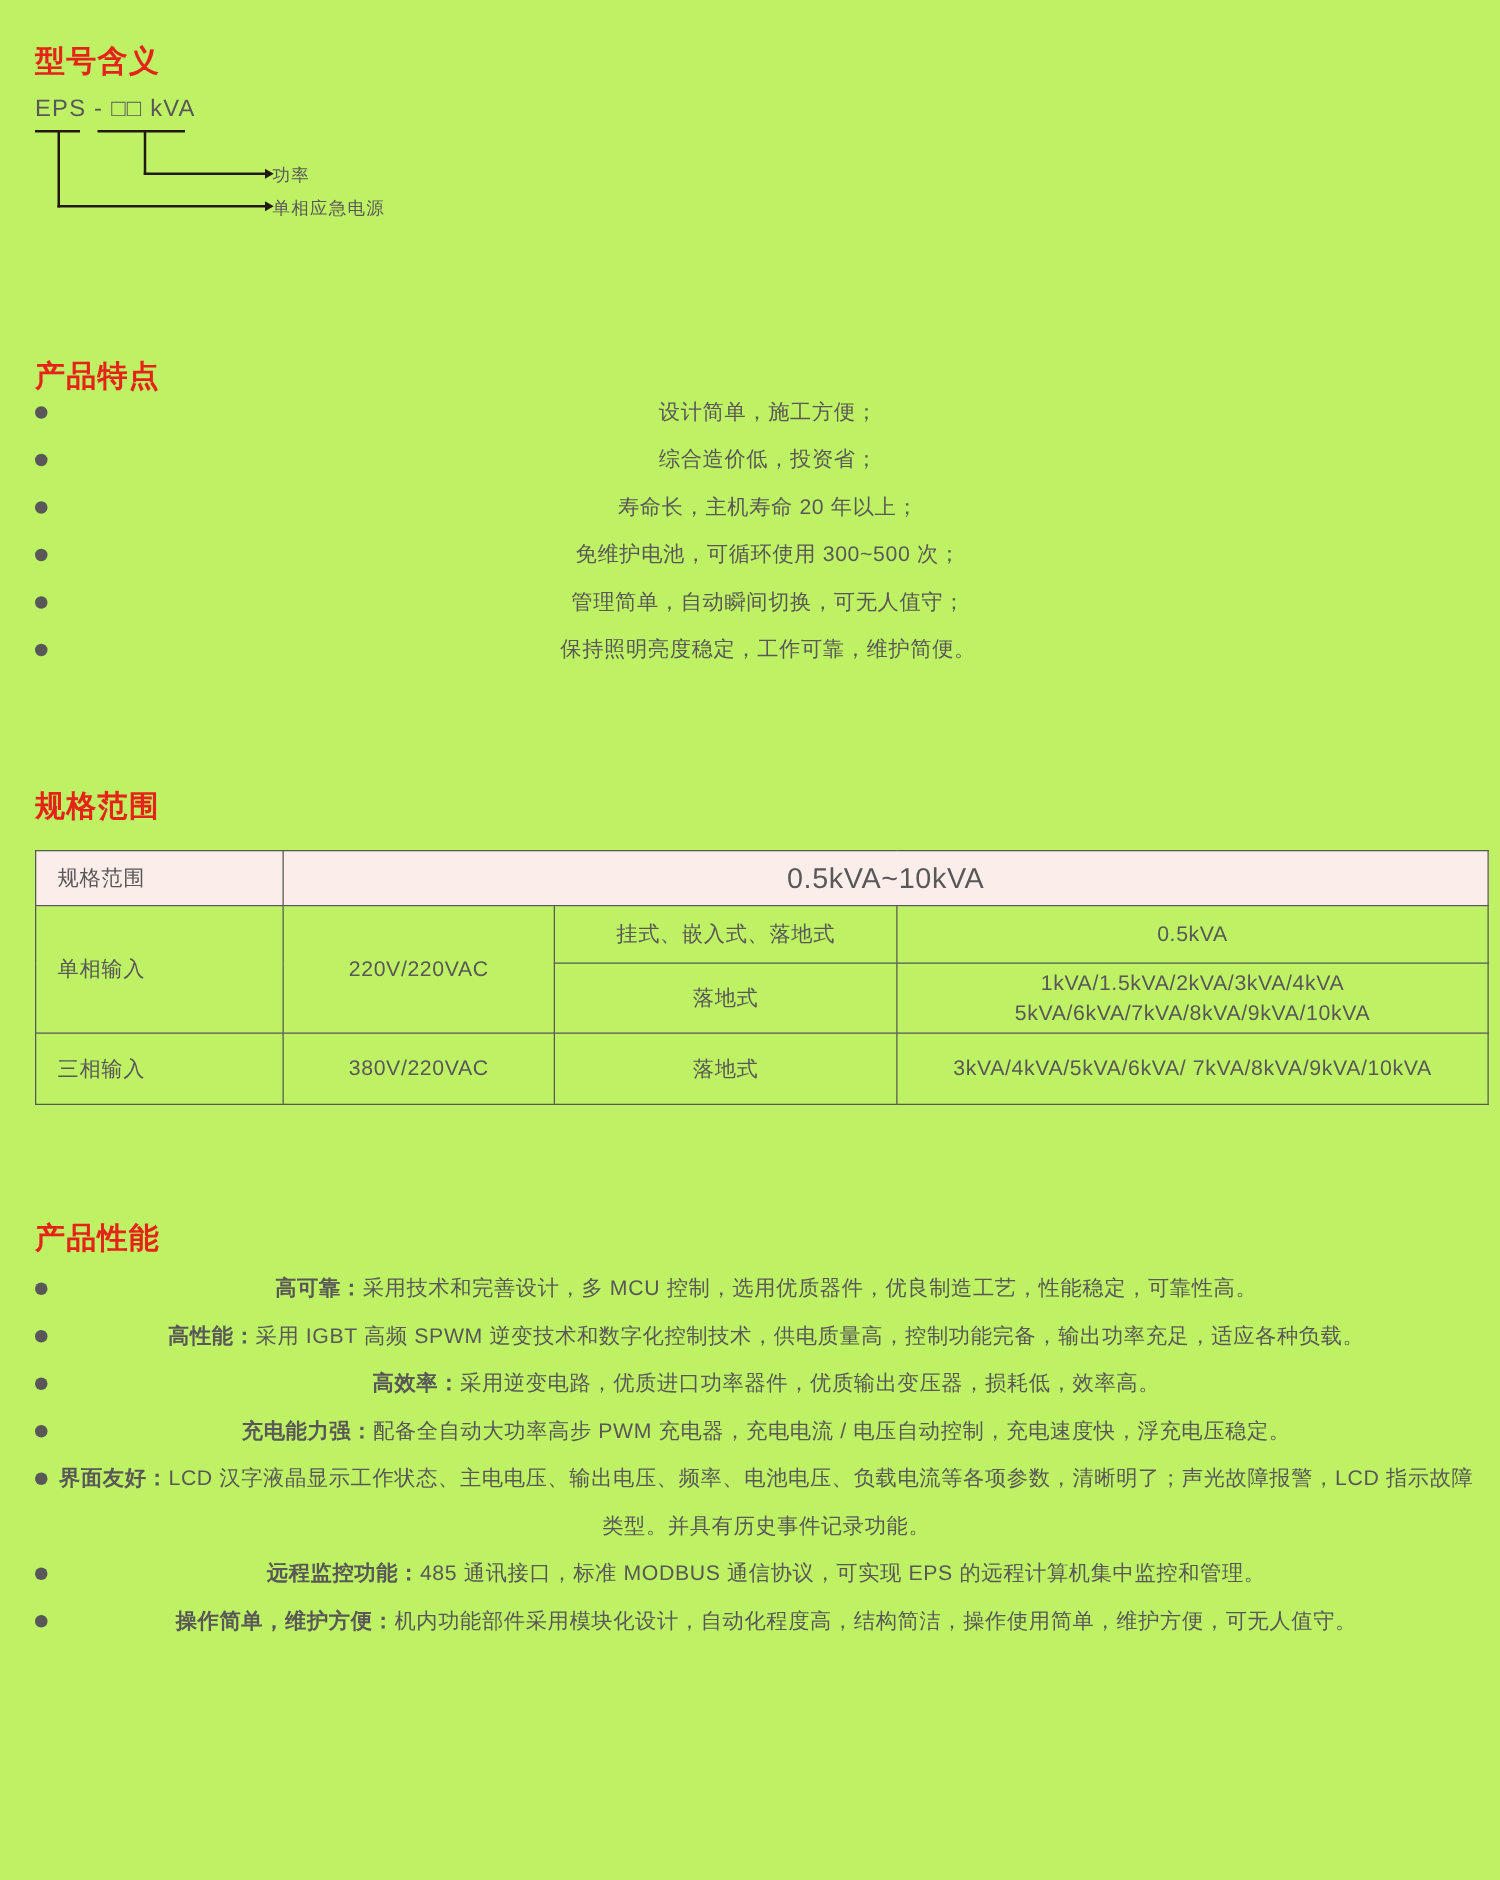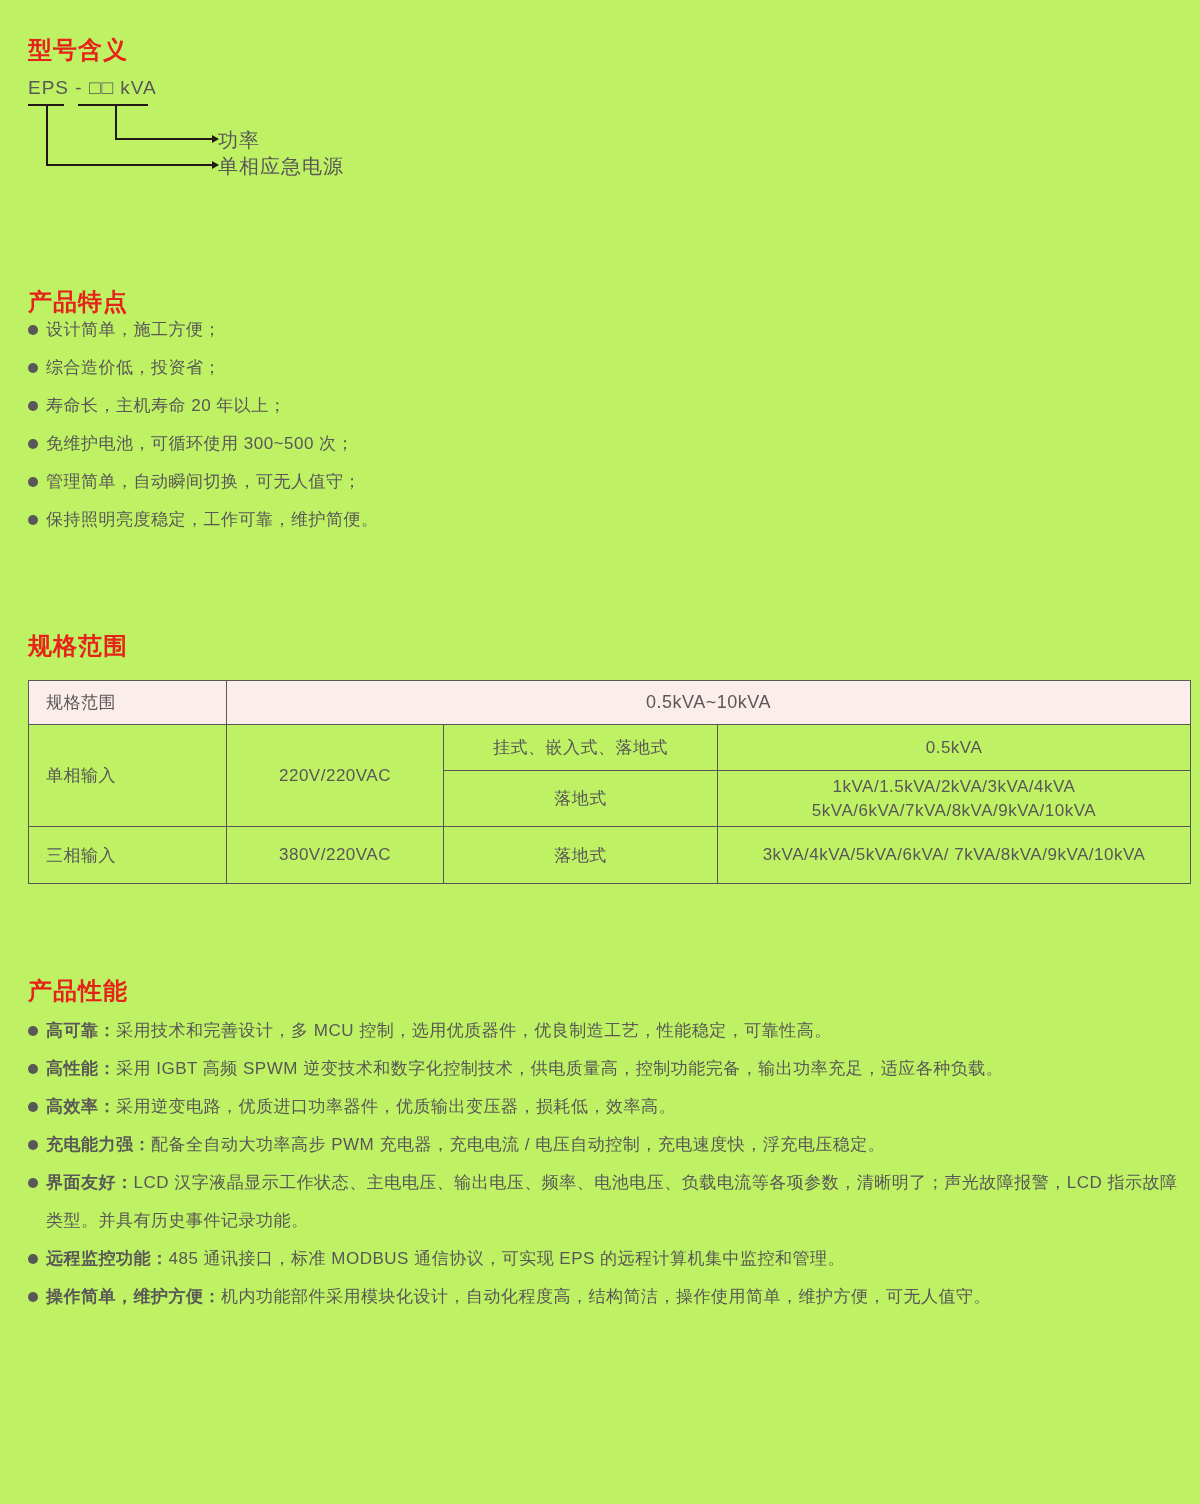--- a/index.html
+++ b/index.html
@@ -21,42 +21,42 @@
   .model-code{position:absolute;left:0;top:0;font-size:19px;line-height:24px;color:#595757;letter-spacing:1px;}
   .dline{position:absolute;background:#231815;}
   .ul-a{left:0;top:28px;width:36px;height:2px;}
   .ul-b{left:50px;top:28px;width:70px;height:2px;}
   .v1{left:18px;top:28px;width:2px;height:62px;}
   .h1{left:18px;top:88px;width:166px;height:2px;}
   .v2{left:87px;top:28px;width:2px;height:36px;}
   .h2l{left:87px;top:62px;width:97px;height:2px;}
   .tri{position:absolute;right:-7px;top:-3px;width:0;height:0;
        border-left:7px solid #231815;border-top:4px solid transparent;border-bottom:4px solid transparent;}
-  .dlabel{position:absolute;left:190px;font-size:20px;line-height:20px;color:#595757;letter-spacing:1px;white-space:nowrap;}
+  .dlabel{position:absolute;left:190px;font-size:14px;line-height:20px;color:#595757;letter-spacing:1px;white-space:nowrap;}
   #lbl-power{top:54px}
   #lbl-eps{top:80px}
 
   
   .blist{position:absolute;left:28px;font-size:17px;line-height:38px;color:#595757;}
   .features{top:311px;width:1155px;}
   .perf{top:1012px;width:1152px;}
   .bullet-item{display:flex;margin:0;}
   .dot{flex:none;width:10px;height:10px;border-radius:50%;background:#595757;margin:14px 8px 0 0;}
-  .btext{flex:1;letter-spacing:0.5px;}
+  .btext{flex:1;letter-spacing:0.5px;text-align:center;}
   .lead{font-weight:bold;}
 
   
   .spec-table{
     position:absolute;left:28px;top:680px;width:1162px;
     border-collapse:collapse;table-layout:fixed;font-size:17px;color:#595757;
   }
   .spec-table td{border:1px solid #595757;text-align:center;padding:0;letter-spacing:0.5px;}
   .spec-table td.left{text-align:left;padding-left:17px;}
   .pink{background:#fbeeea;}
-  .range{font-size:18px;margin-left:19px;}
+  .range{font-size:23px;margin-left:19px;}
   .cap2 div{line-height:24px;}
 </style>
 </head>
 <body>
 
 <div class="page">
 
   <h2 class="sec-title" id="t-model">型号含义</h2>
 
   <div class="diagram">

